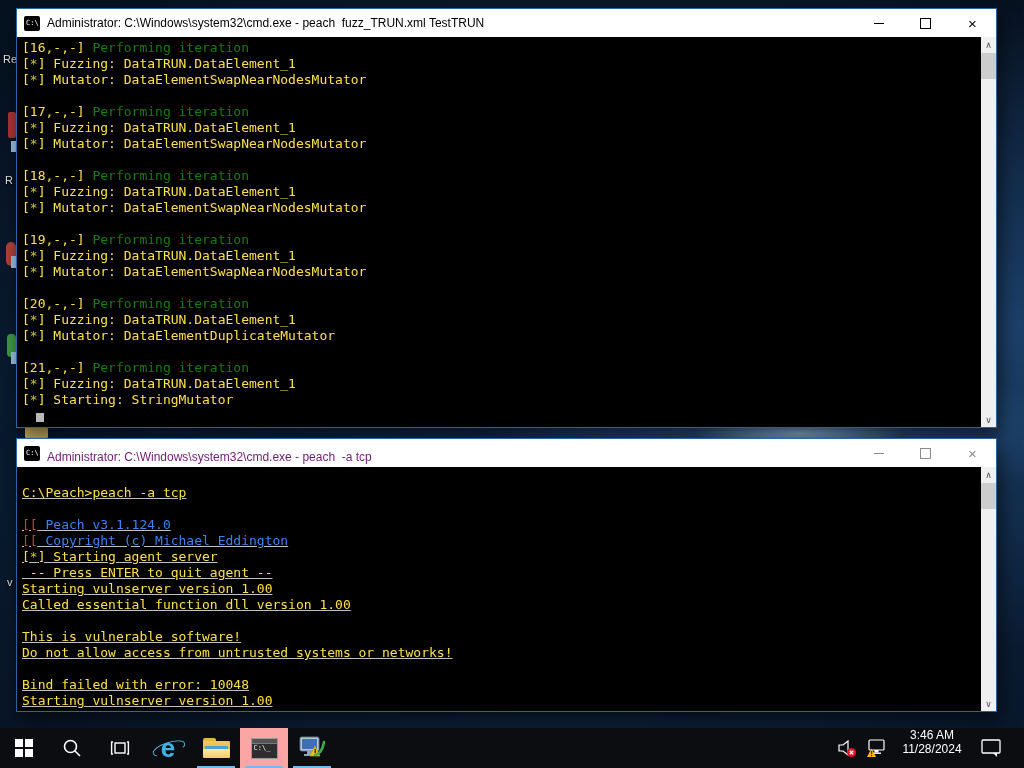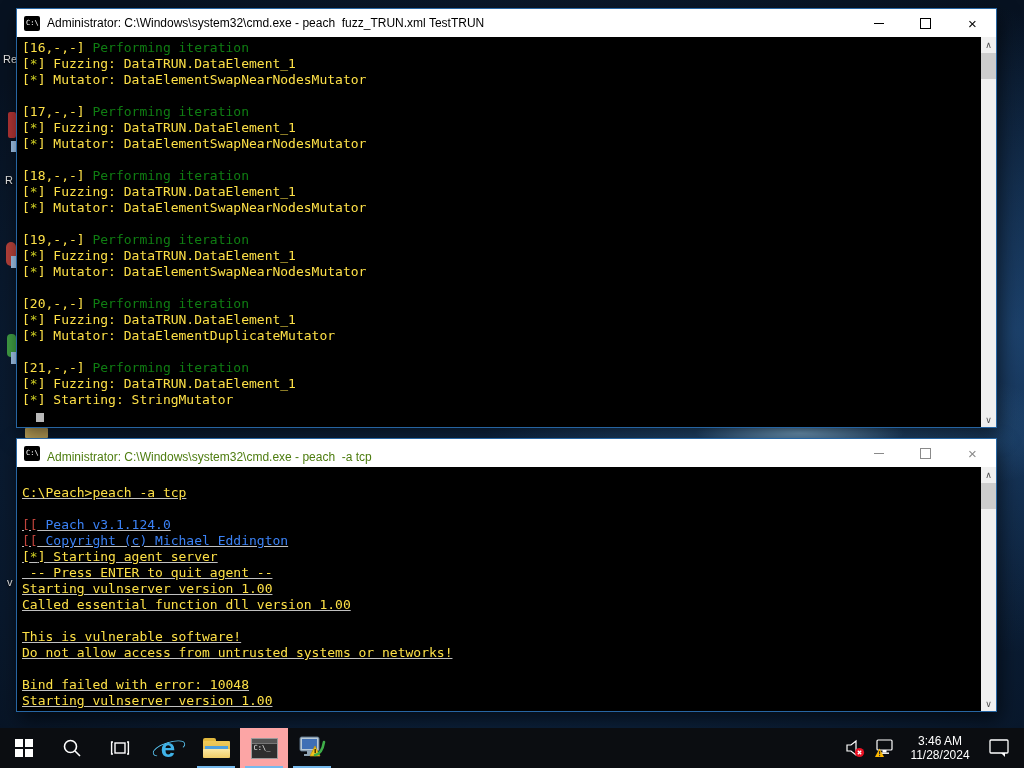--- a/index.html
+++ b/index.html
@@ -14,21 +14,21 @@
       radial-gradient(ellipse 760px 540px at 55% 58%, #123055 0%, #0a1b31 70%, #071221 100%);
   }
   
   .frag{position:absolute;}
   .frag-label{color:#e6e6e6;font-size:11px;text-shadow:0 1px 2px #000;}
   
   .win{position:absolute;background:#000;border:1px solid #2766a3;box-sizing:border-box;
        box-shadow:3px 8px 18px rgba(0,0,0,.6);}
   .titlebar{height:28px;background:#ffffff;display:flex;align-items:center;padding-left:7px;}
   .title{font-size:12px;color:#000;white-space:pre;margin-left:7px;flex:1;overflow:hidden;}
-  .win.inactive .title{color:#4d7c0f;margin-top:8px;}
+  .win.inactive .title{color:#701a75;margin-top:8px;}
   .cmdico{width:16px;height:15px;background:#000;border-radius:2px;color:#fff;flex:0 0 auto;
           font-family:"DejaVu Sans Mono", monospace;font-size:7px;line-height:15px;padding-left:2px;box-sizing:border-box;}
   .controls{display:flex;height:28px;flex:0 0 auto;}
   .ctrl{width:47px;height:28px;display:flex;align-items:center;justify-content:center;color:#000;}
   .win.inactive .ctrl{color:#8a8a8a;}
   .glyph-min{display:block;width:10px;border-top:1px solid currentColor;}
   .glyph-max{display:block;width:9px;height:9px;border:1px solid currentColor;}
   .glyph-close{font-size:15px;line-height:15px;}
   .console{position:absolute;left:0;top:28px;right:15px;bottom:0;overflow:hidden;
            font-family:"DejaVu Sans Mono","Liberation Mono",monospace;font-size:13px;line-height:16px;
@@ -45,21 +45,21 @@
   .sarrow{position:absolute;left:0;width:15px;height:15px;color:#505050;font-size:9px;
           display:flex;align-items:center;justify-content:center;}
   .sarrow.up{top:0;} .sarrow.down{bottom:0;}
   .sthumb{position:absolute;left:0;top:16px;width:15px;height:26px;background:#cdcdcd;}
   
   #taskbar{position:absolute;left:0;bottom:0;width:1024px;height:40px;background:#0b0d11;
            display:flex;align-items:stretch;z-index:50;}
   .tb-btn{width:48px;display:flex;align-items:center;justify-content:center;position:relative;flex:0 0 auto;}
   .tb-btn.active-app{background:#fca5a5;}
   .runline{position:absolute;left:5px;right:5px;bottom:0;height:2px;background:#76b9ed;}
-  .tray{margin-left:auto;display:flex;align-items:center;padding-right:6px;}
+  .tray{margin-left:auto;display:flex;padding-right:14px;}
   .tray-ico{width:30px;height:40px;display:flex;align-items:center;justify-content:center;position:relative;}
   .clock{width:72px;text-align:center;color:#fff;font-size:12px;line-height:14px;padding:0 4px;}
   
   .ie-wrap{position:relative;width:28px;height:28px;display:flex;align-items:center;justify-content:center;}
   .ie-e{color:#3fb2e8;font-size:26px;font-weight:bold;line-height:26px;}
   .ie-ring{position:absolute;left:-2px;top:8px;width:32px;height:11px;border:1.5px solid #57c2f0;
            border-radius:50%;transform:rotate(-18deg);border-bottom-color:transparent;}
   
   .folder{position:relative;width:27px;height:20px;}
   .folder .back{position:absolute;top:0;left:0;width:13px;height:6px;background:#e2b83e;border-radius:2px 2px 0 0;}

